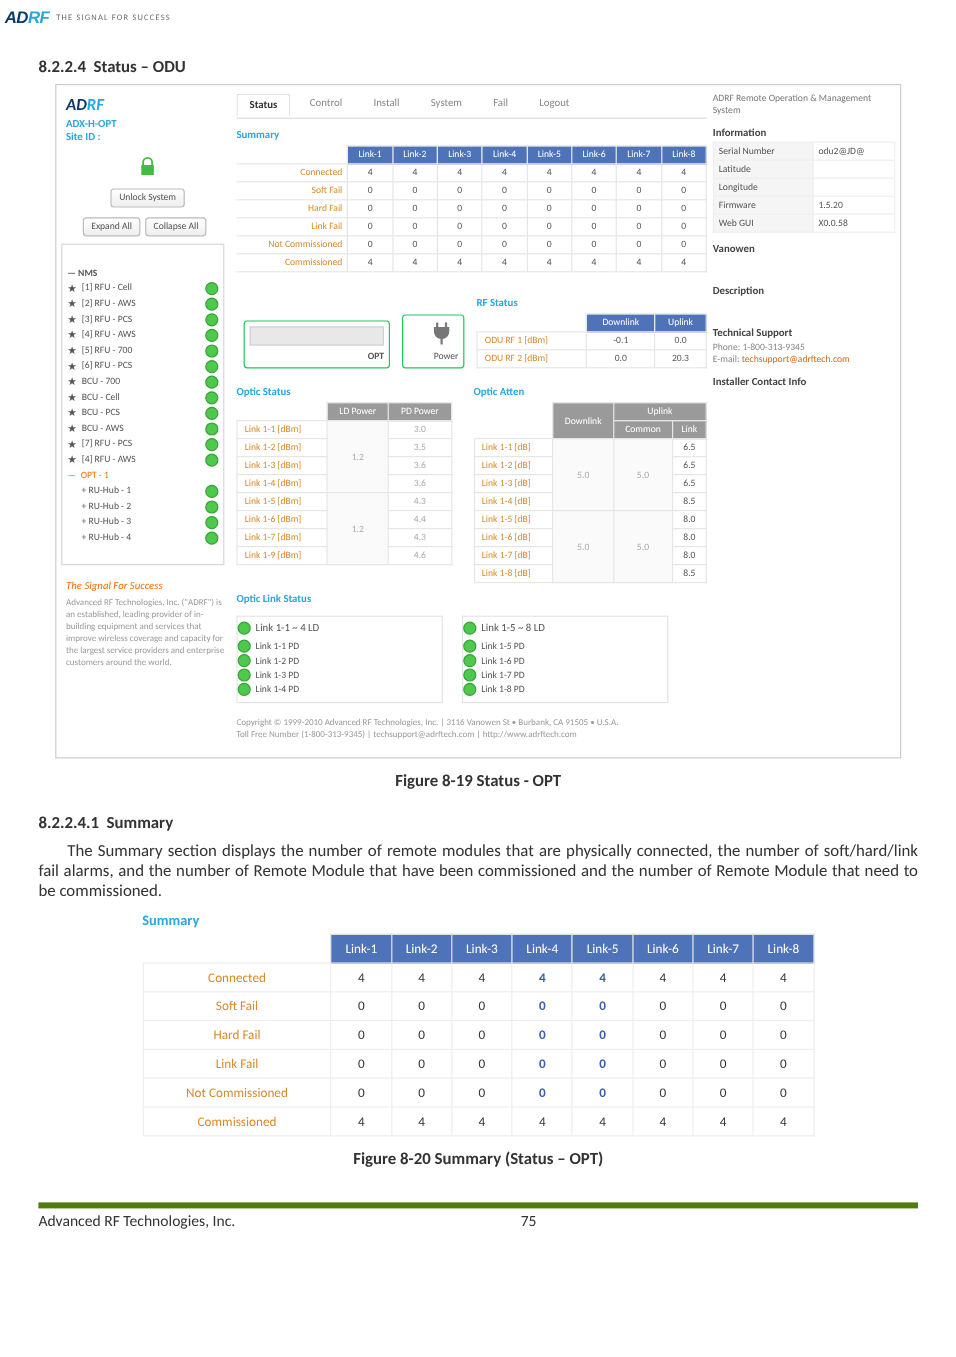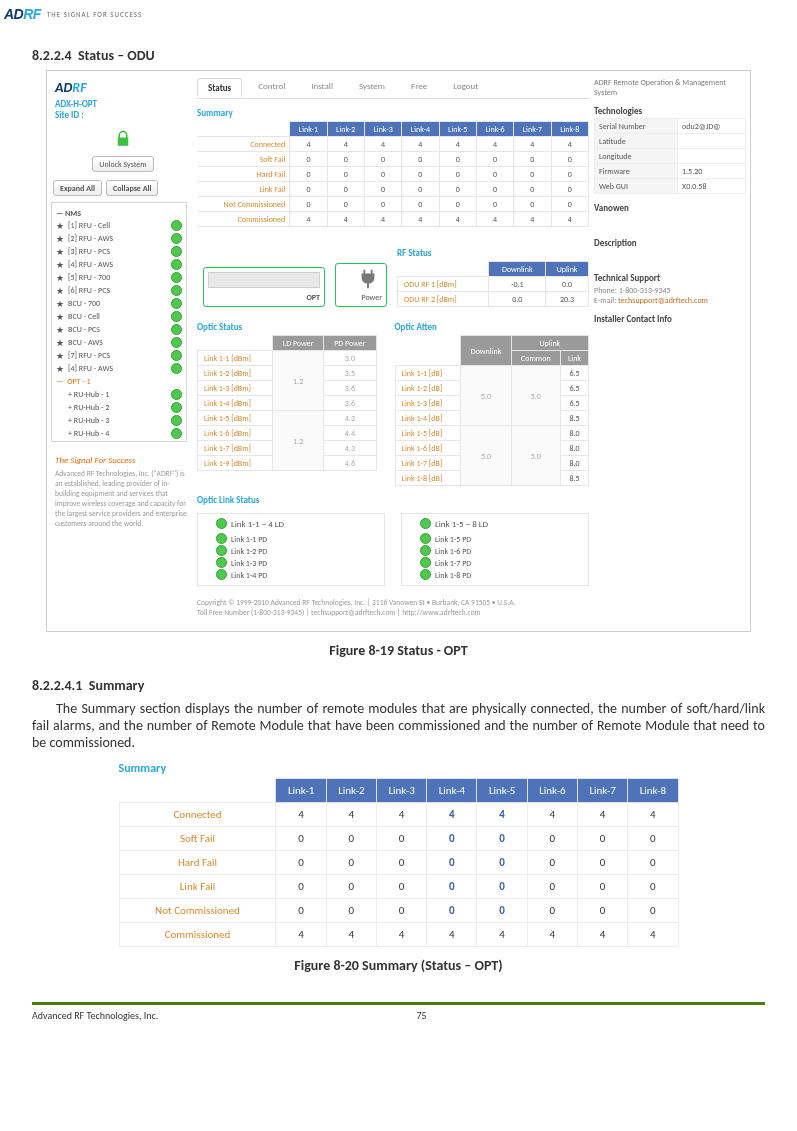--- a/index.html
+++ b/index.html
@@ -42,22 +42,22 @@
   .shot .left-col {
     position:absolute; left:4px; top:6px; width:140px;
   }
   .mini-logo { font-weight:bold; font-style:italic; font-size:14px; margin:2px 0 2px 4px;}
   .mini-logo .a{color:#0b3a6a}.mini-logo .b{color:#2aa7de}
   .siteid { color:#2aa7de; font-size:9px; font-weight:bold; margin:2px 0 10px 4px;}
   .siteid2{ color:#2aa7de;}
   .lock-row{ display:flex; align-items:center; gap:6px; margin:6px 0 8px 4px;flex-direction:column;}
   .lock-row svg{width:18px;height:18px;}
   .btn-tiny{ border:1px solid #bbb; border-radius:3px; padding:2px 6px; background:linear-gradient(#fff,#eee); font-size:8px;}
-  .exp-row{ display:flex; gap:4px; margin:0 0 6px 2px;font-weight:bold;}
-  .tree{ border:1px solid #d6d6d6; background:#fff; font-size:8px; width:134px; height:230px; overflow:hidden; padding:4px 0;}
+  .exp-row{ display:flex; gap:4px; margin:0 0 6px 18px;}
+  .tree{ border:1px solid #d6d6d6; background:#fff; font-size:8px; width:134px; height:230px; overflow:hidden; padding:18px 0;}
   .tree-header{ font-weight:bold; padding:1px 4px;}
   .tree-item{ display:flex; align-items:center; gap:4px; padding:0 4px; line-height:13px;}
   .tree-item .star{font-size:9px;}
   .tree-item.opt{ color:#f26d0b;}
   .tree-item.child{ padding-left:16px;}
   .led{ width:9px;height:9px;border-radius:50%; background:#4ec94e; border:1px solid #35a235; margin-left:auto;}
   .slogan{ color:#f26d0b; font-style:italic; font-size:9px; margin:12px 4px 4px 4px;}
   .blurb{ color:#9a9a9a; font-size:7.5px; line-height:10px; margin:0 4px;}
   
   .main-area{ position:absolute; left:150px; top:6px; width:392px;}
@@ -76,21 +76,21 @@
   .opt-box .img1{ width:110px; height:14px; background:#e8e8e8; border:1px solid #d0d0d0; margin-bottom:4px;}
   .opt-title{ font-weight:bold;}
   
   .two-col{ display:flex; gap:18px;}
   .two-col .colA{ width:48%;} .two-col .colB{ width:52%;}
   .optic th.grey{ background:#9a9a9a; color:#fff; font-weight:normal;}
   td.groupcell{ background:#fafafa; color:#aaa;}
   td.linklab{ text-align:left; color:#d88a2b; padding-left:6px;}
   .atten th.grey{ background:#9a9a9a; color:#fff; font-weight:normal;}
   .ols{ margin-top:8px; display:flex; gap:16px;}
-  .ols-box{ border:1px solid #e4e4e4; padding:4px 18px; width:170px;}
+  .ols-box{ border:1px solid #e4e4e4; padding:4px 0; width:170px;}
   .ols-head{ display:flex; align-items:center; gap:4px; margin-bottom:4px;}
   .ols-row{ display:flex; align-items:center; gap:4px; font-size:8px; margin:1px 0;}
   .dotg{ width:9px;height:9px;border-radius:50%;background:#4ec94e;border:1px solid #35a235;}
   .copy{ color:#9a9a9a; font-size:7.5px; margin-top:12px; line-height:10px;}
   
   .right-area{ position:absolute; right:4px; top:6px; width:152px; font-size:8px;}
   .right-head{ color:#7a7a7a; font-size:8px; margin-bottom:4px;}
   .info-sec-title{ color:#444; font-weight:bold; margin:8px 0 2px 0; font-size:9px;}
   table.info{ border-collapse:collapse; width:100%; font-size:8px;}
   table.info td{ border:1px solid #eee; padding:2px 4px; text-align:left;margin-left:20px;}
@@ -99,21 +99,21 @@
   .small-grey{ color:#888;}
   
   .shot2{ width:560px; margin:6px auto 6px auto; font-size:11px;}
   .shot2 .panel-title{ font-size:12px;}
   .shot2 table{ border-collapse:collapse; width:100%; font-size:11px;}
   .shot2 th{ background:#4e73b8; color:#fff; font-weight:normal; padding:5px 0; border:1px solid #e0e0e0;}
   .shot2 td{ border:1px solid #eee; padding:5px 0; text-align:center;}
   .shot2 td.lab{ color:#d88a2b; text-align:center;}
   .shot2 td.blue{ color:#3a5fab; font-weight:bold;}
   
-  .foot-line{ border-top:3px solid #4d7c0f; margin-top:28px; padding-top:4px; display:flex; justify-content:space-between; font-size:10px;}
+  .foot-line{ border-top:5px solid #4d7c0f; margin-top:28px; padding-top:4px; display:flex; justify-content:space-between; font-size:13px;}
 </style>
 </head>
 <body>
 
 <div class="top-logo">
   <span><span class="az">AD</span><span class="rf">RF</span></span>
   <span class="tag">THE SIGNAL FOR SUCCESS</span>
 </div>
 
 <div class="page">
@@ -229,21 +229,21 @@
     <div class="slogan">The Signal For Success</div>
     <div class="blurb">Advanced RF Technologies, Inc. ("ADRF") is an established, leading provider of in-building equipment and services that improve wireless coverage and capacity for the largest service providers and enterprise customers around the world.</div>
   </div>
 
   <div class="main-area">
     <div class="tabs" id="tabs-row">
           <span class="tab active">Status</span>
           <span class="tab">Control</span>
           <span class="tab">Install</span>
           <span class="tab">System</span>
-          <span class="tab">Free</span>
+          <span class="tab">Fail</span>
           <span class="tab">Logout</span>
         </div>
 
     <div class="panel-title">Summary</div>
     <table class="sum8" id="sum8">
           <tbody>
             <tr>
               <th style="border:none;background:none"></th>
               <th class="link">Link-1</th>
               <th class="link">Link-2</th>
@@ -513,21 +513,21 @@
     </div>
 
     <div class="copy">
       <div>Copyright © 1999-2010 Advanced RF Technologies, Inc. | 3116 Vanowen St • Burbank, CA 91505 • U.S.A.</div>
       <div>Toll Free Number (1-800-313-9345) | techsupport@adrftech.com | http://www.adrftech.com</div>
     </div>
   </div>
 
   <div class="right-area">
     <div class="right-head">ADRF Remote Operation &amp; Management System</div>
-    <div class="info-sec-title">Technologies</div>
+    <div class="info-sec-title">Information</div>
     <table class="info" id="info-table">
           <tbody>
             <tr>
               <td class="k">Serial Number</td>
               <td>odu2@JD@</td>
             </tr>
             <tr>
               <td class="k">Latitude</td>
               <td></td>
             </tr>

